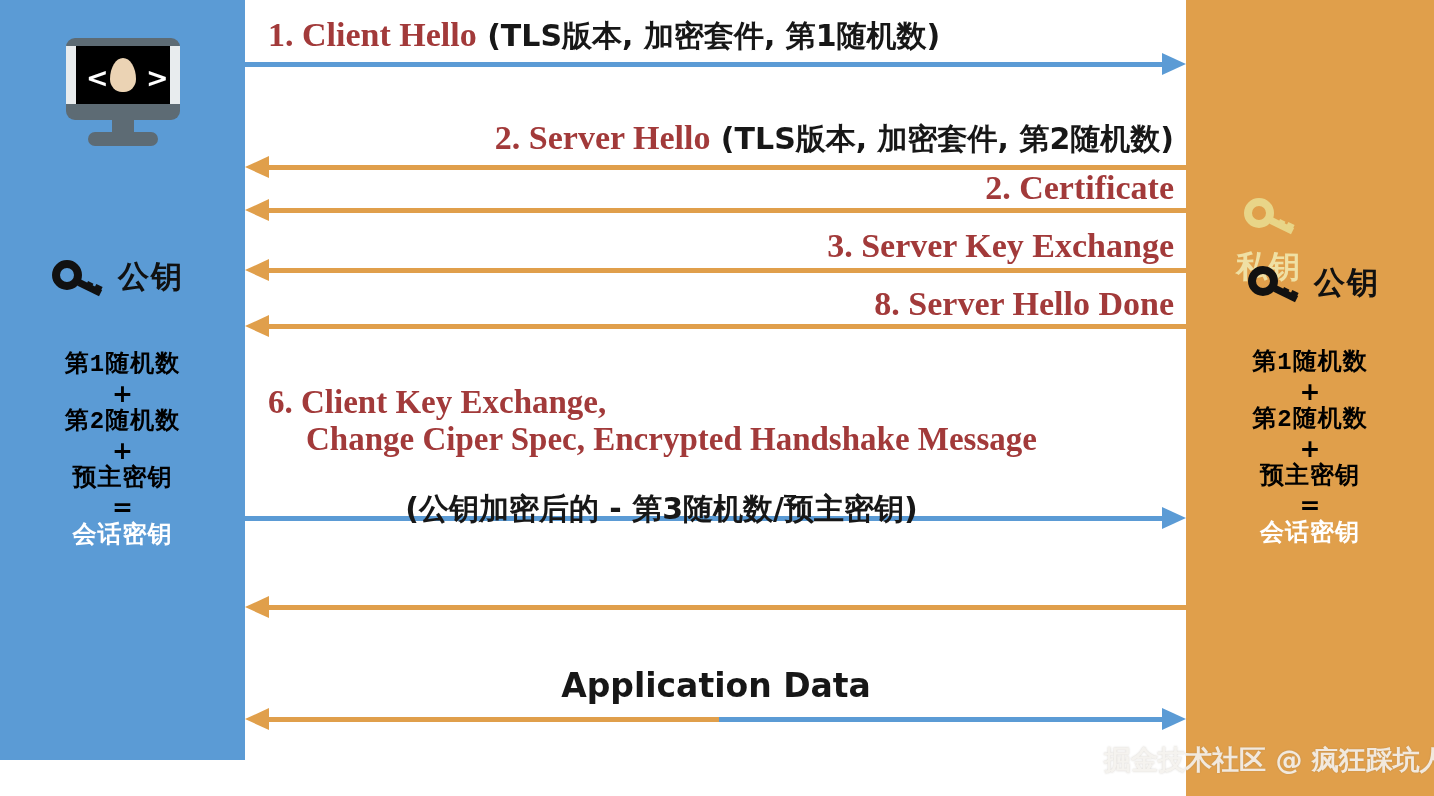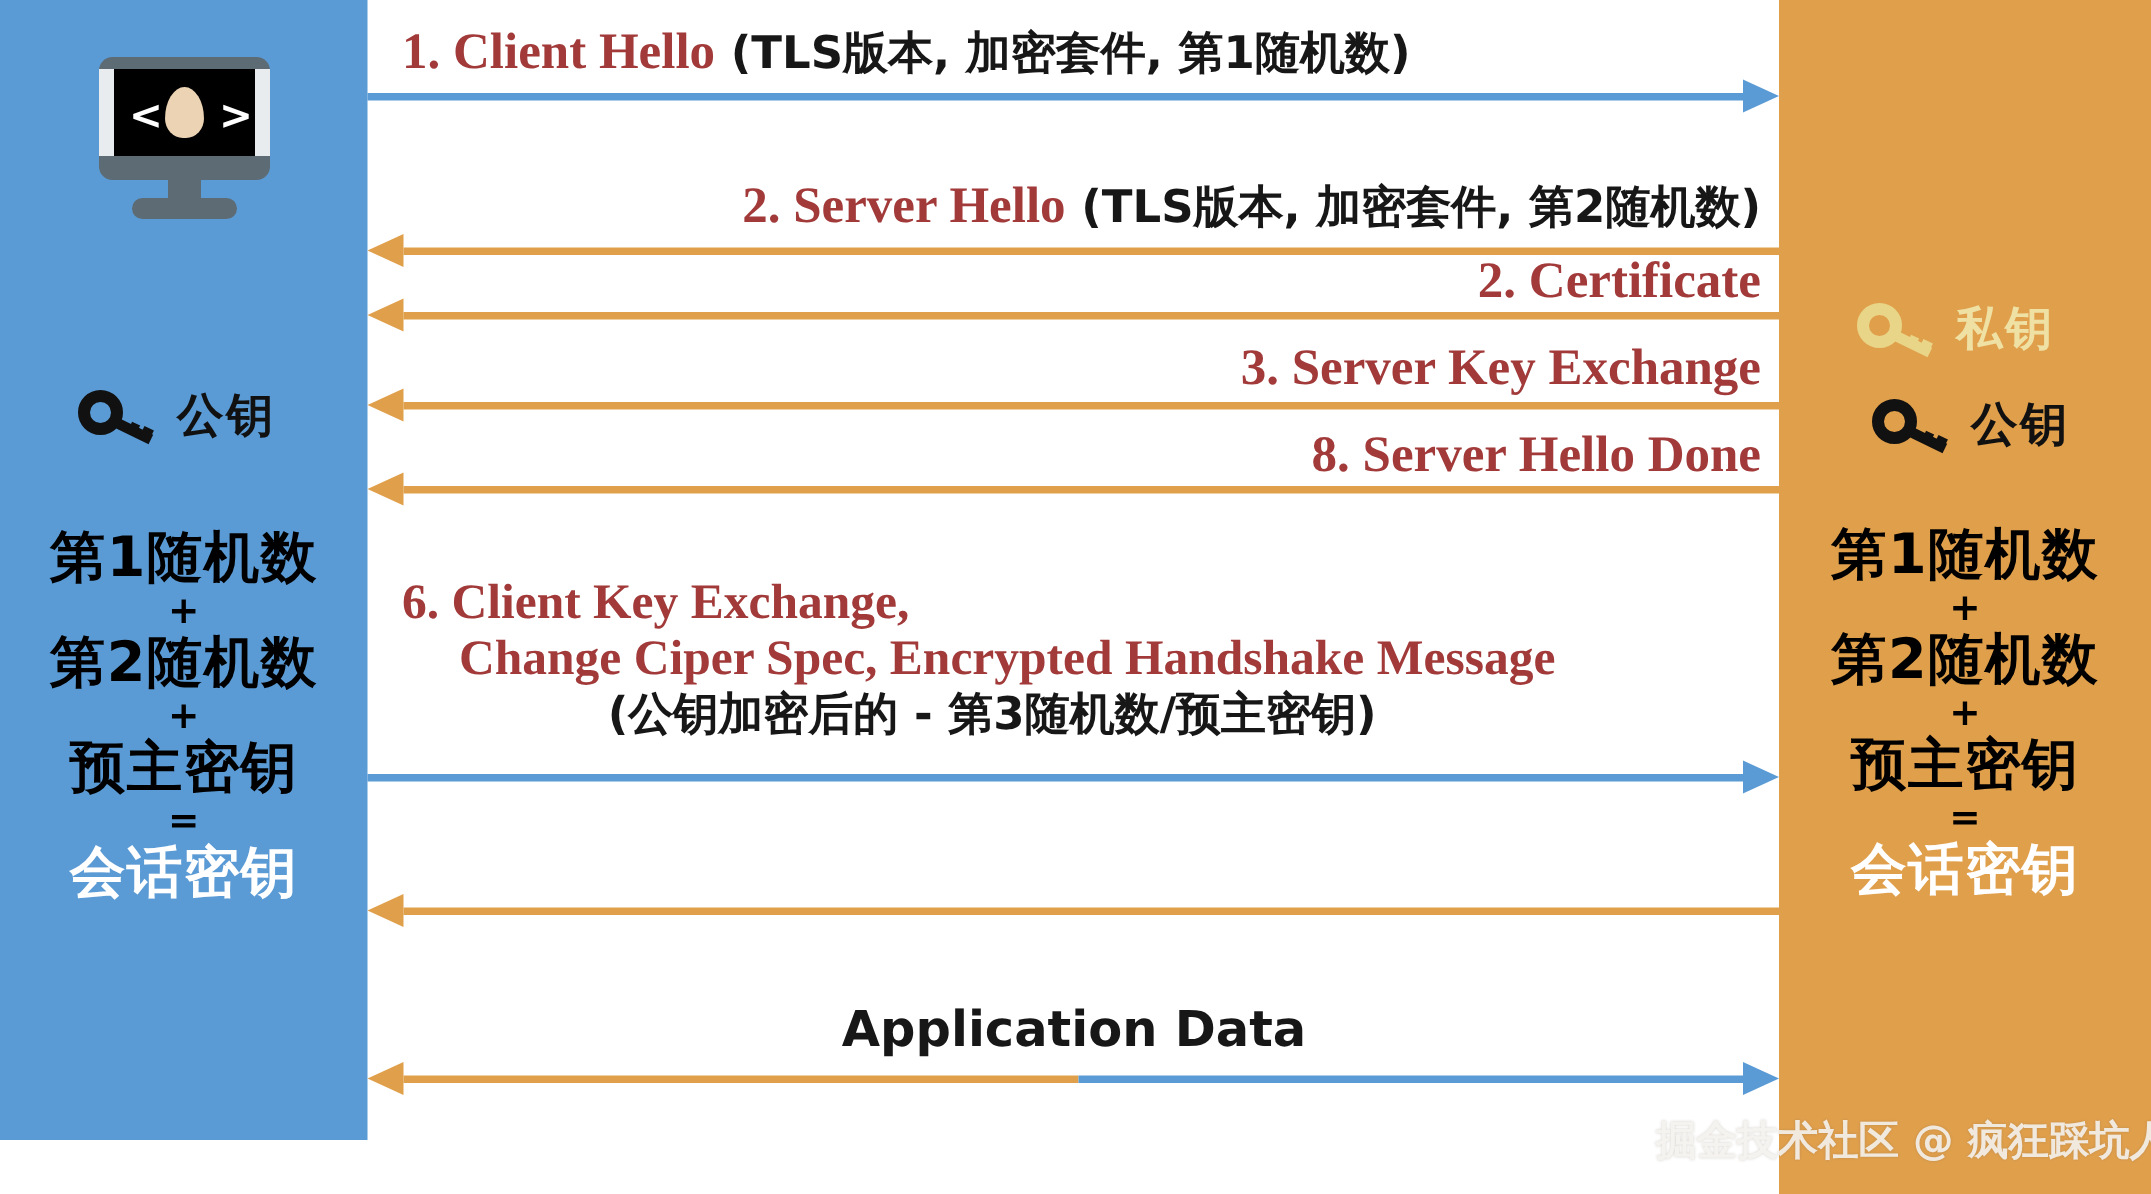--- a/index.html
+++ b/index.html
@@ -41,38 +41,38 @@
   .key-ico .kt1{position:absolute;left:44px;top:25px;width:7px;height:9px;
     background:currentColor;transform:rotate(26deg);}
   .key-ico .kt2{position:absolute;left:36px;top:22px;width:6px;height:8px;
     background:currentColor;transform:rotate(26deg);}
   .key-label{font-size:31px;font-weight:700;letter-spacing:2px;
     font-family:"DejaVu Sans",sans-serif;}
 
   
   .formula{position:absolute;width:100%;text-align:center;
     font-family:"DejaVu Sans",sans-serif;}
-  .formula .ln{font-size:37px;font-weight:700;line-height:1.0;
-    letter-spacing:1px;margin:0;padding:3px 0;}
+  .formula .ln{font-size:24px;font-weight:700;line-height:1.0;
+    letter-spacing:1px;margin:0;padding:3px 0;font-family:Liberation Mono, monospace;}
   .formula .op{font-size:25px;font-weight:700;line-height:1.0;padding:1px 0;}
   .formula .result{color:#FFFFFF;}
 
   
   .arrow{position:absolute;height:0;}
   .aline{position:absolute;top:0;height:5px;}
   .ahead{position:absolute;top:-9px;width:0;height:0;
     border-top:11px solid transparent;border-bottom:11px solid transparent;}
   .ahead.right{border-left:24px solid;}
   .ahead.left{border-right:24px solid;}
 
   
   .msg{position:absolute;font-family:"DejaVu Sans",sans-serif;
     font-weight:700;white-space:nowrap;line-height:1.12;}
   .msg .en{color:#A23A3A;font-family:Liberation Serif, serif;}
-  .msg .zh{color:#171717;}
+  .msg .zh{color:#171717;margin-top:32px;}
   .msg.black{color:#171717;}
 
   
   #bottom-wm{position:absolute;left:1104px;top:742px;font-size:27px;
     font-weight:700;color:#F4F2EE;opacity:.9;white-space:nowrap;
     font-family:"DejaVu Sans",sans-serif;
     text-shadow:0 0 2px rgba(120,110,95,.35);}
 </style>
 </head>
 <body>
@@ -109,21 +109,21 @@
       <div class="ln">第2随机数</div>
       <div class="op">+</div>
       <div class="ln">预主密钥</div>
       <div class="op">=</div>
       <div class="ln result">会话密钥</div>
     </div>
   </div>
 
   <div class="panel" id="server-panel">
 
-    <div class="keyrow" style="left:50px;top:198px;color:#E8D588;">
+    <div class="keyrow" style="left:50px;top:198px;color:#E8D588;flex-direction:column;">
       <span class="key-ico">
         <span class="kh"></span>
           <span class="kb"></span>
         <span class="kt2"></span>
           <span class="kt1"></span>
       </span>
       <span class="key-label" style="color:#EFE0A4;">私钥</span>
     </div>
 
     <div class="keyrow" style="left:60px;top:262px;color:#111111;">

